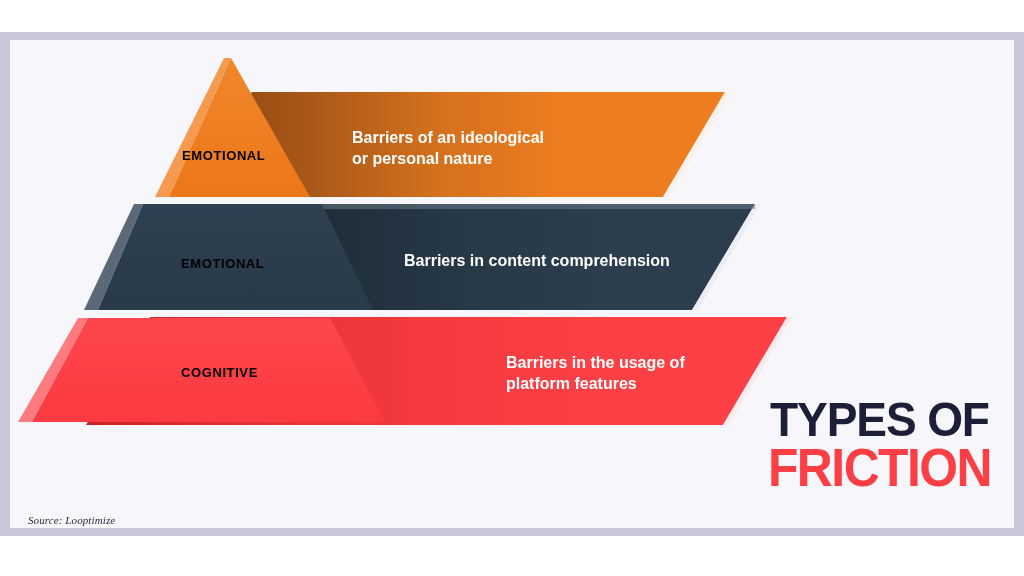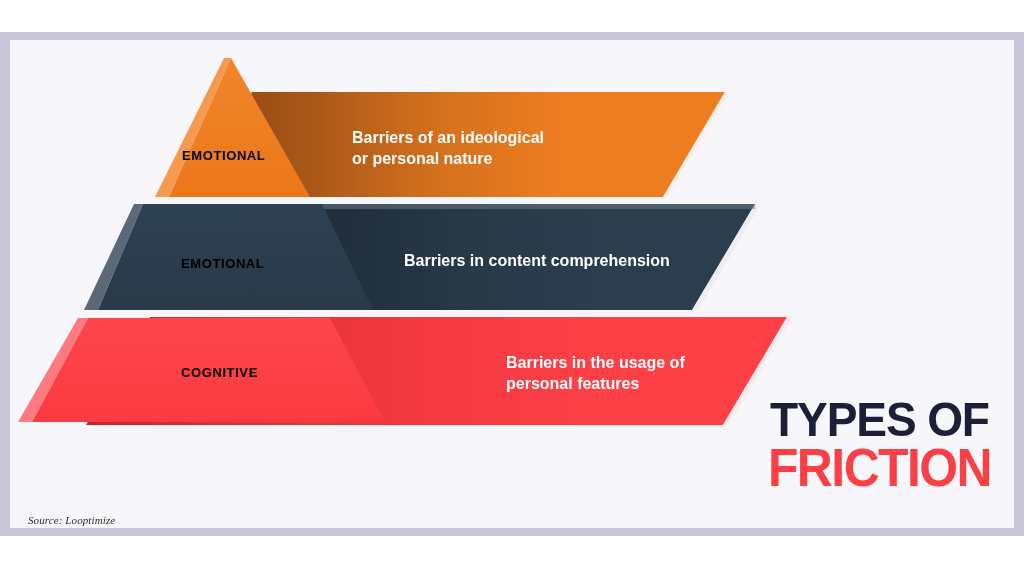--- a/index.html
+++ b/index.html
@@ -205,21 +205,21 @@
     <div>Barriers of an ideological</div>
     <div>or personal nature</div>
   </div>
 
   <div class="tier-desc" id="desc-cognitive">
     <div>Barriers in content comprehension</div>
   </div>
 
   <div class="tier-desc" id="desc-usability">
     <div>Barriers in the usage of</div>
-    <div>personal features</div>
+    <div>platform features</div>
   </div>
 
   <div class="title-block">
     <span class="title-line title-line-1">TYPES OF</span>
     <span class="title-line title-line-2">FRICTION</span>
   </div>
 
   <div class="source-note">Source: Looptimize</div>
 
 </div>

